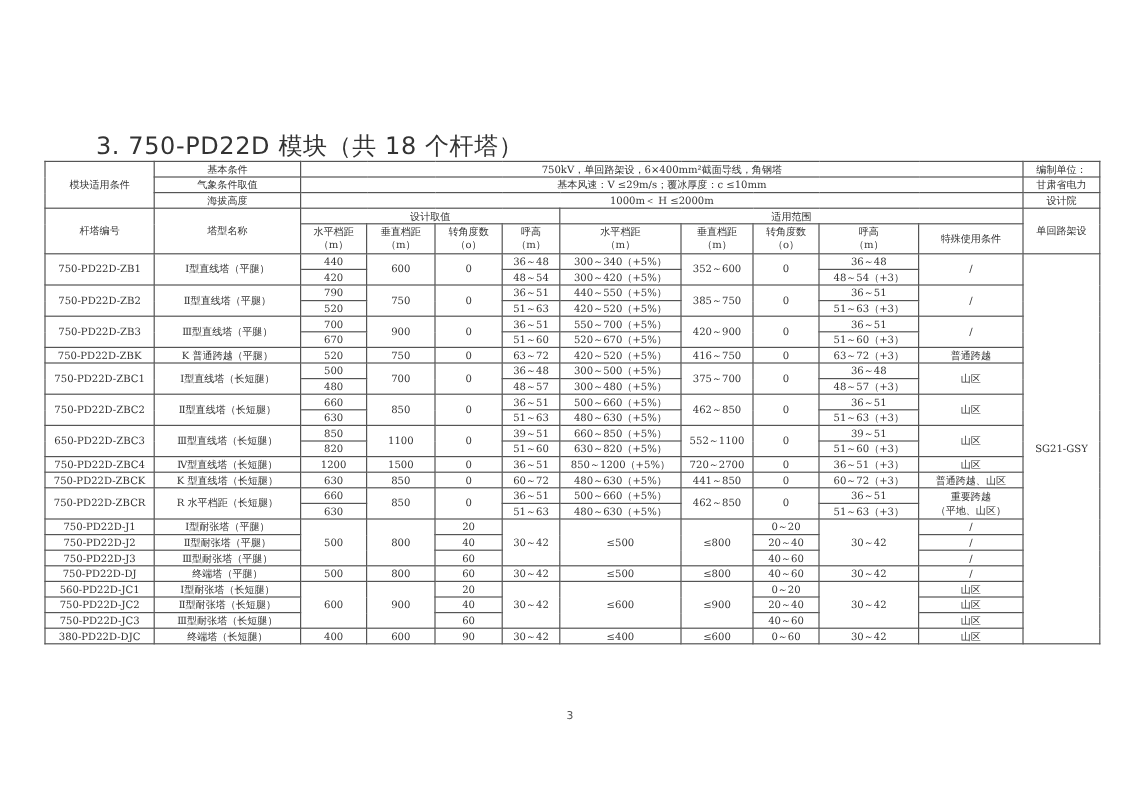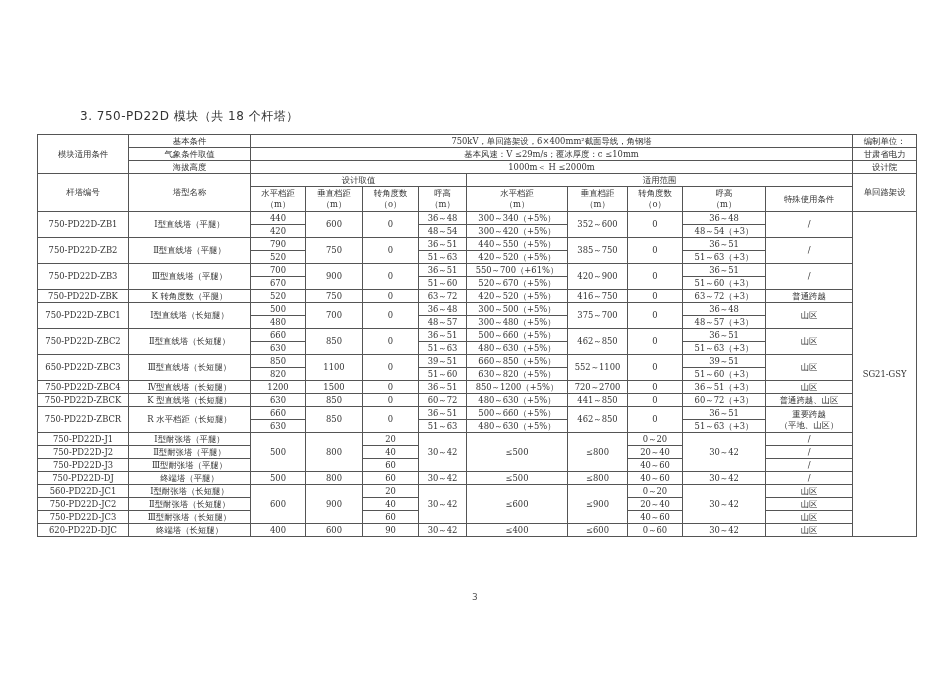--- a/index.html
+++ b/index.html
@@ -1,18 +1,18 @@
 <!DOCTYPE html>
 <html><head>
 <meta charset="utf-8">
 <style>
   html, body { margin: 0; padding: 0; background: #ffffff; }
   body { width: 950px; height: 673px; position: relative; overflow: hidden;
          font-family: "DejaVu Serif", "Liberation Serif", serif; color: #333; }
-  .title { position: absolute; left: 80px; top: 108px; font-size: 12px; color: #333;
+  .title { position: absolute; left: 80px; top: 108px; font-size: 20px; color: #333;
            font-family: "DejaVu Sans", "Liberation Sans", sans-serif; letter-spacing: 0.5px; }
   table.spec { position: absolute; left: 37px; top: 134px; border-collapse: collapse;
                table-layout: fixed; width: 879px; font-size: 8.4px; }
   table.spec td { border: 1px solid #555; text-align: center; vertical-align: middle;
                   padding: 0; line-height: 11px; height: 12px; white-space: nowrap; overflow: hidden; }
   table.spec td.hdr2 { height: 24px; }
   .sub { display: block; }
   .pageno { position: absolute; left: 472px; top: 592px; font-size: 9px; color: #555;
             font-family: "DejaVu Sans", sans-serif; }
 </style>
@@ -140,37 +140,37 @@
         <td>420～520（+5%）</td>
         <td>51～63（+3）</td>
       </tr>
       <tr>
         <td rowspan="2">750-PD22D-ZB3</td>
         <td rowspan="2">Ⅲ型直线塔（平腿）</td>
         <td>700</td>
         <td rowspan="2">900</td>
         <td rowspan="2">0</td>
         <td>36～51</td>
-        <td>550～700（+61%）</td>
+        <td>550～700（+5%）</td>
         <td rowspan="2">420～900</td>
         <td rowspan="2">0</td>
         <td>36～51</td>
         <td rowspan="2">
           <span class="sub">/</span>
         </td>
       </tr>
       <tr>
         <td>670</td>
         <td>51～60</td>
         <td>520～670（+5%）</td>
         <td>51～60（+3）</td>
       </tr>
       <tr>
         <td>750-PD22D-ZBK</td>
-        <td>K 转角度数（平腿）</td>
+        <td>K 普通跨越（平腿）</td>
         <td>520</td>
         <td>750</td>
         <td>0</td>
         <td>63～72</td>
         <td>420～520（+5%）</td>
         <td>416～750</td>
         <td>0</td>
         <td>63～72（+3）</td>
         <td>
           <span class="sub">普通跨越</span>
@@ -352,21 +352,21 @@
         <td>山区</td>
       </tr>
       <tr>
         <td>750-PD22D-JC3</td>
         <td>Ⅲ型耐张塔（长短腿）</td>
         <td>60</td>
         <td>40～60</td>
         <td>山区</td>
       </tr>
       <tr>
-        <td>620-PD22D-DJC</td>
+        <td>380-PD22D-DJC</td>
         <td>终端塔（长短腿）</td>
         <td>400</td>
         <td>600</td>
         <td>90</td>
         <td>30～42</td>
         <td>≤400</td>
         <td>≤600</td>
         <td>0～60</td>
         <td>30～42</td>
         <td>山区</td>

